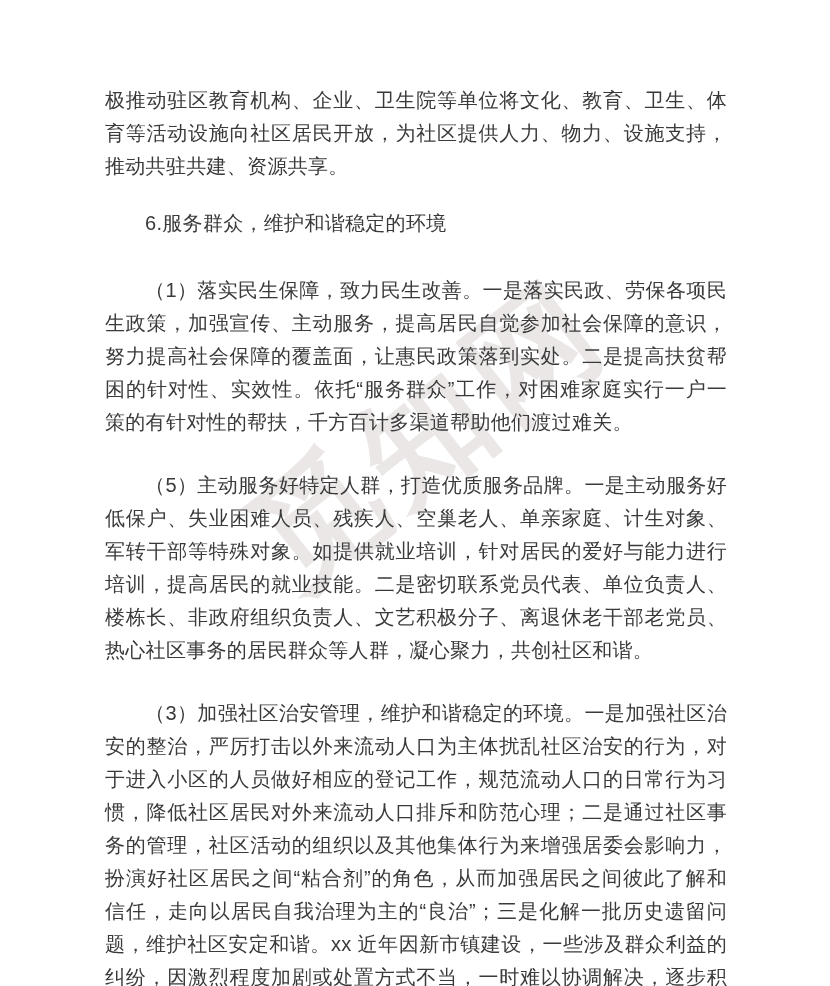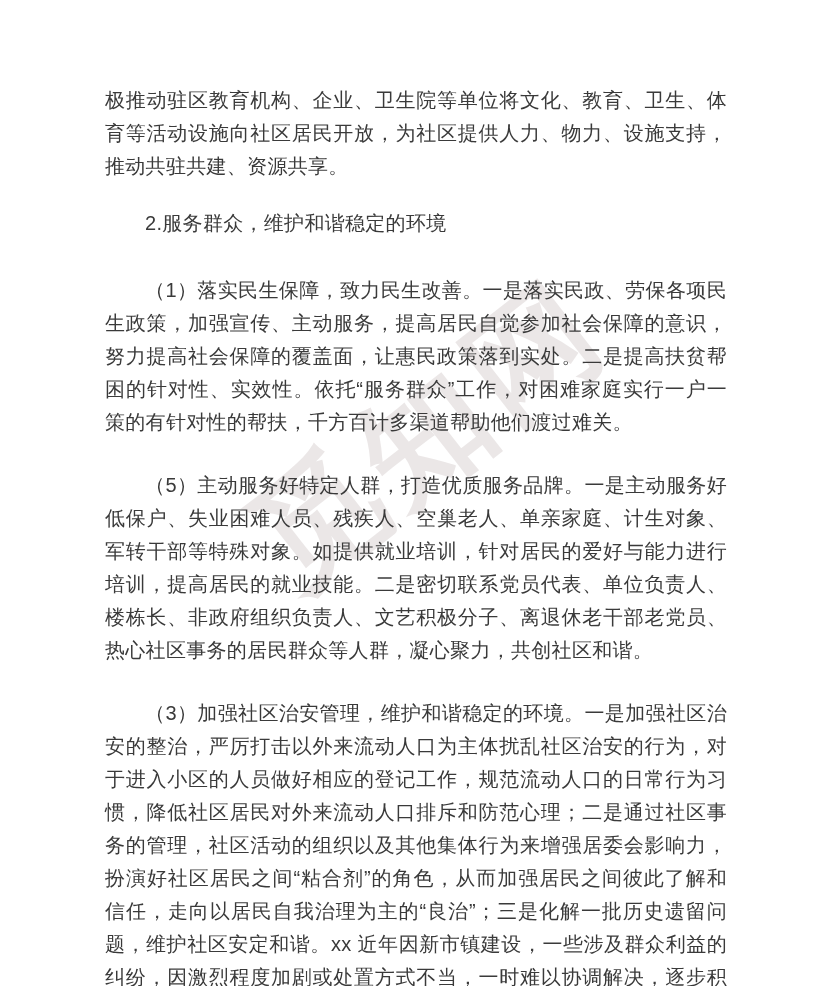--- a/index.html
+++ b/index.html
@@ -71,21 +71,21 @@
 <body>
 
 <div class="page">
 
   <div class="watermark">觅知网</div>
 
   <div class="doc-text">
 
     <p class="continuation">极推动驻区教育机构、企业、卫生院等单位将文化、教育、卫生、体育等活动设施向社区居民开放，为社区提供人力、物力、设施支持，推动共驻共建、资源共享。</p>
 
-    <p class="heading">2.服务群众，维护和谐稳定的环境</p>
+    <p class="heading">6.服务群众，维护和谐稳定的环境</p>
 
     <p><span class="lead">（1）落实民生保障，致力民生改善。</span><span>一是落实民政、劳保各项民生政策，加强宣传、主动服务，提高居民自觉参加社会保障的意识，努力提高社会保障的覆盖面，让惠民政策落到实处。二是提高扶贫帮困的针对性、实效性。依托“服务群众”工作，对困难家庭实行一户一策的有针对性的帮扶，千方百计多渠道帮助他们渡过难关。</span></p>
 
     <p><span class="lead">（5）主动服务好特定人群，打造优质服务品牌。</span><span>一是主动服务好低保户、失业困难人员、残疾人、空巢老人、单亲家庭、计生对象、军转干部等特殊对象。如提供就业培训，针对居民的爱好与能力进行培训，提高居民的就业技能。二是密切联系党员代表、单位负责人、楼栋长、非政府组织负责人、文艺积极分子、离退休老干部老党员、热心社区事务的居民群众等人群，凝心聚力，共创社区和谐。</span></p>
 
     <p><span class="lead">（3）加强社区治安管理，维护和谐稳定的环境。</span><span>一是加强社区治安的整治，严厉打击以外来流动人口为主体扰乱社区治安的行为，对于进入小区的人员做好相应的登记工作，规范流动人口的日常行为习惯，降低社区居民对外来流动人口排斥和防范心理；二是通过社区事务的管理，社区活动的组织以及其他集体行为来增强居委会影响力，扮演好社区居民之间“粘合剂”的角色，从而加强居民之间彼此了解和信任，走向以居民自我治理为主的“良治”；三是化解一批历史遗留问题，维护社区安定和谐。xx 近年因新市镇建设，一些涉及群众利益的纠纷，因激烈程度加剧或处置方式不当，一时难以协调解决，逐步积累了下来。社区对这些历史遗留问题进行全面梳理，分析矛盾产生的原因，了解当事人的思想状态，综合考虑矛盾背景，实行一案一档，落实专人负责协调、化解，随时掌握和反馈</span></p>
 
   </div>
 </div>
 

